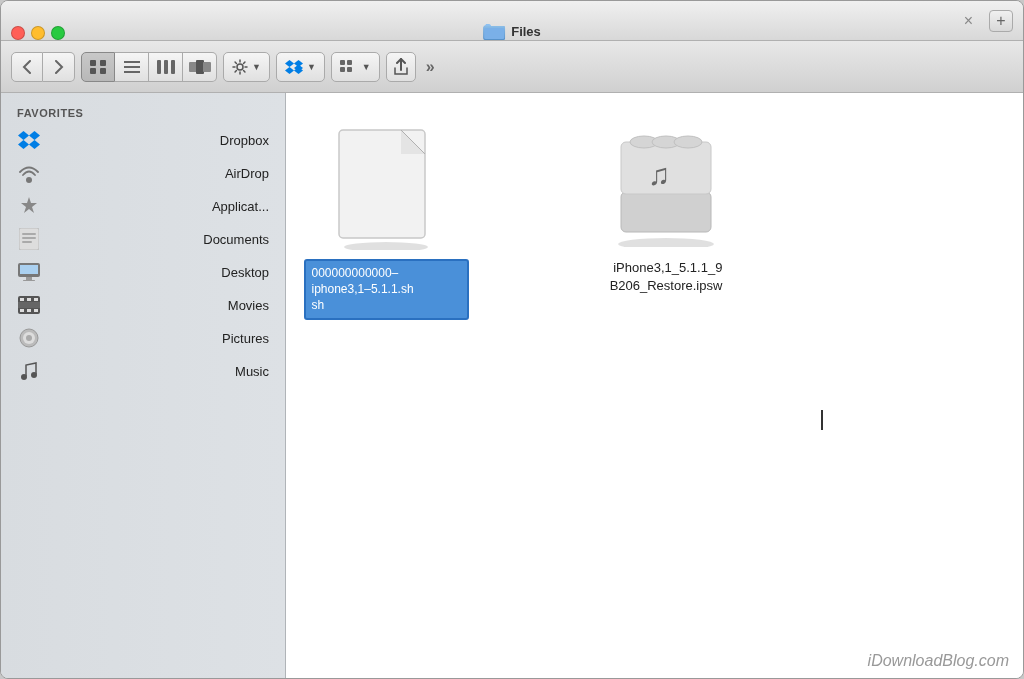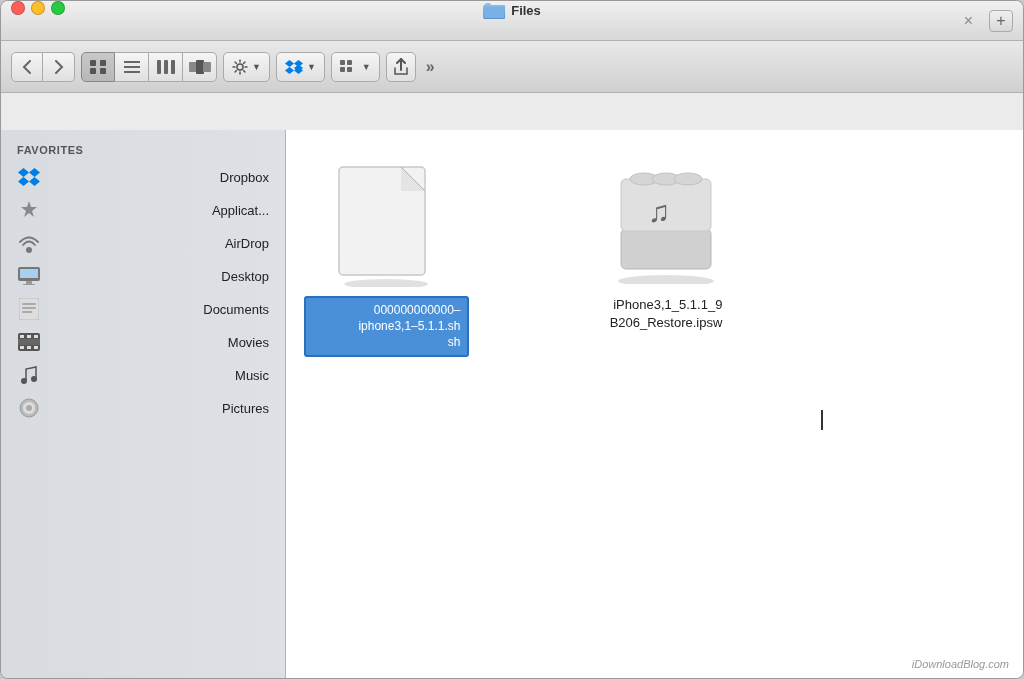--- a/index.html
+++ b/index.html
@@ -22,21 +22,21 @@
       display: flex;
       flex-direction: column;
     }
 
     
     .titlebar {
       height: 40px;
       background: linear-gradient(to bottom, #f0f0f0, #d8d8d8);
       border-bottom: 1px solid #b0b0b0;
       display: flex;
-      align-items: flex-start;
+      align-items: flex-end;
       padding: 0 10px;
       gap: 8px;
       position: relative;
     }
     .traffic-lights {
       display: flex;
       gap: 6px;
     }
     .traffic-light {
       width: 14px;
@@ -136,21 +136,20 @@
       color: #555;
       font-size: 12px;
     }
     .chevron-down { font-size: 9px; }
 
     
     .main {
       flex: 1;
       display: flex;
       overflow: hidden;
-      margin-top: 37px;
     }
 
     
     .sidebar {
       width: 285px;
       background: linear-gradient(to right, #d8dce0, #dde1e5);
       border-right: 1px solid #b0b4b8;
       overflow-y: auto;
       padding: 10px 0;
     }
@@ -215,21 +214,21 @@
       align-items: center;
       justify-content: center;
       margin-bottom: 8px;
     }
 
     
     .watermark {
       position: absolute;
       bottom: 8px;
       right: 14px;
-      font-size: 11px;
+      font-size: 16px;
       color: #999;
       font-style: italic;
     }
     @keyframes blink { 0%,100%{opacity:1} 50%{opacity:0} }
   </style>
 </head>
 <body>
 
 <div class="window">
 
@@ -359,59 +358,59 @@
             <polygon points="5.5,10 11,14.5 5.5,19 0,14.5" fill="#007ee5"></polygon>
             <polygon points="16.5,10 22,14.5 16.5,19 11,14.5" fill="#007ee5"></polygon>
           </svg>
         </div>
         <span class="sidebar-item-label">Dropbox</span>
       </div>
 
       <div class="sidebar-item">
         <div class="sidebar-item-icon">
           <svg width="22" height="22" viewBox="0 0 22 22">
-            <path d="M11 2 L13 8 L19 8 L14 12 L16 18 L11 14 L6 18 L8 12 L3 8 L9 8 Z" fill="#888"></path>
-          </svg>
-        </div>
-        <span class="sidebar-item-label">Applicat...</span>
-      </div>
-
-      <div class="sidebar-item">
-        <div class="sidebar-item-icon">
-          <svg width="22" height="22" viewBox="0 0 22 22">
             <circle cx="11" cy="18" r="3" fill="#777"></circle>
             <path d="M5 13 Q11 6 17 13" fill="none" stroke="#777" stroke-width="1.8" stroke-linecap="round"></path>
             <path d="M2 10 Q11 1 20 10" fill="none" stroke="#777" stroke-width="1.8" stroke-linecap="round"></path>
           </svg>
         </div>
         <span class="sidebar-item-label">AirDrop</span>
+      </div>
+
+      <div class="sidebar-item">
+        <div class="sidebar-item-icon">
+          <svg width="22" height="22" viewBox="0 0 22 22">
+            <path d="M11 2 L13 8 L19 8 L14 12 L16 18 L11 14 L6 18 L8 12 L3 8 L9 8 Z" fill="#888"></path>
+          </svg>
+        </div>
+        <span class="sidebar-item-label">Applicat...</span>
+      </div>
+
+      <div class="sidebar-item">
+        <div class="sidebar-item-icon">
+          <svg width="20" height="22" viewBox="0 0 20 22">
+            <rect x="0" y="0" width="20" height="22" rx="2" fill="#ddd" stroke="#bbb" stroke-width="1"></rect>
+            <rect x="3" y="5" width="14" height="2" rx="1" fill="#aaa"></rect>
+            <rect x="3" y="9" width="14" height="2" rx="1" fill="#aaa"></rect>
+            <rect x="3" y="13" width="10" height="2" rx="1" fill="#aaa"></rect>
+          </svg>
+        </div>
+        <span class="sidebar-item-label">Documents</span>
       </div>
 
       <div class="sidebar-item">
         <div class="sidebar-item-icon">
           <svg width="22" height="18" viewBox="0 0 22 18">
             <rect x="0" y="0" width="22" height="14" rx="2" fill="#777"></rect>
             <rect x="2" y="2" width="18" height="9" fill="#aad0f0"></rect>
             <rect x="8" y="14" width="6" height="3" fill="#999"></rect>
             <rect x="5" y="17" width="12" height="1" rx="0.5" fill="#999"></rect>
           </svg>
         </div>
         <span class="sidebar-item-label">Desktop</span>
-      </div>
-
-      <div class="sidebar-item">
-        <div class="sidebar-item-icon">
-          <svg width="20" height="22" viewBox="0 0 20 22">
-            <rect x="0" y="0" width="20" height="22" rx="2" fill="#ddd" stroke="#bbb" stroke-width="1"></rect>
-            <rect x="3" y="5" width="14" height="2" rx="1" fill="#aaa"></rect>
-            <rect x="3" y="9" width="14" height="2" rx="1" fill="#aaa"></rect>
-            <rect x="3" y="13" width="10" height="2" rx="1" fill="#aaa"></rect>
-          </svg>
-        </div>
-        <span class="sidebar-item-label">Documents</span>
       </div>
 
 
       <div class="sidebar-item">
         <div class="sidebar-item-icon">
           <svg width="22" height="18" viewBox="0 0 22 18">
             <rect x="0" y="0" width="22" height="18" rx="2" fill="#555"></rect>
             <rect x="2" y="2" width="4" height="3" fill="#ddd"></rect>
             <rect x="9" y="2" width="4" height="3" fill="#ddd"></rect>
             <rect x="16" y="2" width="4" height="3" fill="#ddd"></rect>
@@ -419,61 +418,61 @@
             <rect x="9" y="13" width="4" height="3" fill="#ddd"></rect>
             <rect x="16" y="13" width="4" height="3" fill="#ddd"></rect>
             <rect x="0" y="6" width="22" height="6" fill="#666"></rect>
           </svg>
         </div>
         <span class="sidebar-item-label">Movies</span>
       </div>
 
       <div class="sidebar-item">
         <div class="sidebar-item-icon">
+          <svg width="22" height="20" viewBox="0 0 22 20">
+            <circle cx="11" cy="10" r="9" fill="#bbb" stroke="#999" stroke-width="1"></circle>
+            <circle cx="11" cy="10" r="6" fill="#ddd"></circle>
+            <circle cx="11" cy="10" r="3" fill="#aaa"></circle>
+          </svg>
+        </div>
+        <span class="sidebar-item-label">Pictures</span>
+      </div>
+
+      <div class="sidebar-item">
+        <div class="sidebar-item-icon">
           <svg width="20" height="22" viewBox="0 0 20 22">
             <path d="M7 16 L7 5 L17 3 L17 14" stroke="#555" stroke-width="1.5" fill="none"></path>
             <circle cx="5" cy="17" r="3" fill="#555"></circle>
             <circle cx="15" cy="15" r="3" fill="#555"></circle>
           </svg>
         </div>
         <span class="sidebar-item-label">Music</span>
       </div>
 
-      <div class="sidebar-item">
-        <div class="sidebar-item-icon">
-          <svg width="22" height="20" viewBox="0 0 22 20">
-            <circle cx="11" cy="10" r="9" fill="#bbb" stroke="#999" stroke-width="1"></circle>
-            <circle cx="11" cy="10" r="6" fill="#ddd"></circle>
-            <circle cx="11" cy="10" r="3" fill="#aaa"></circle>
-          </svg>
-        </div>
-        <span class="sidebar-item-label">Pictures</span>
-      </div>
-
     </div>
 
     <div class="content">
       <div class="file-grid">
 
         <div class="file-item" style="width:160px;">
           <div class="file-icon">
 
             <svg width="110" height="125" viewBox="0 0 110 125">
 
               <ellipse cx="55" cy="122" rx="42" ry="5" fill="rgba(0,0,0,0.12)"></ellipse>
 
               <rect x="8" y="5" width="86" height="108" rx="4" fill="#f2f2f2" stroke="#c8c8c8" stroke-width="1.5"></rect>
 
               <polygon points="70,5 94,29 70,29" fill="#c8c8c8"></polygon>
               <polygon points="70,5 94,29 70,29" fill="white" opacity="0.5"></polygon>
 
               <line x1="70" y1="5" x2="94" y2="29" stroke="#b0b0b0" stroke-width="1"></line>
             </svg>
           </div>
-          <div style="background:#4a90d9;border:2px solid #2a70c0;border-radius:3px;padding:4px 6px;text-align:right;font-size:12px;color:white;line-height:1.35;width:165px;">
+          <div style="background:#4a90d9;border:2px solid #2a70c0;border-radius:3px;padding:4px 6px;text-align:left;font-size:12px;color:white;line-height:1.35;width:165px;">
             <span>000000000000–</span><br>
             <span>iphone3,1–5.1.1.sh</span><br>
             <span>sh</span>
           </div>
         </div>
 
         <div class="file-item" style="width:160px; margin-left: 80px;">
           <div class="file-icon">
 
             <svg width="120" height="120" viewBox="0 0 120 120">

